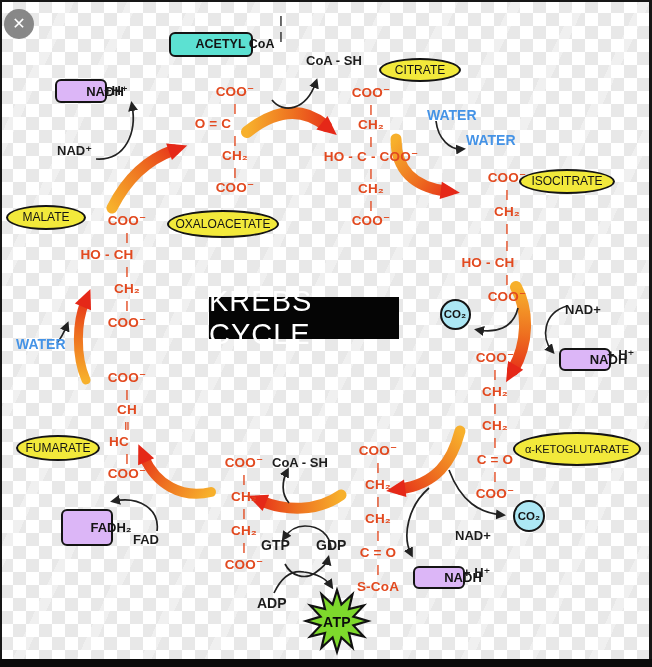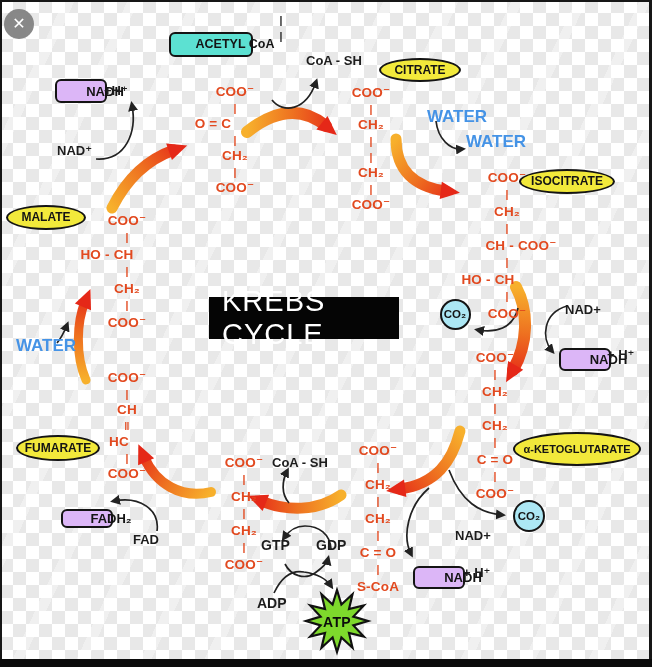--- a/index.html
+++ b/index.html
@@ -17,47 +17,47 @@
   .edge{position:absolute;background:#161616;z-index:40;}
   .edge.top{left:0;top:0;width:652px;height:2px;}
   .edge.left{left:0;top:0;width:2px;height:667px;}
   .edge.right{right:0;top:0;width:3px;height:667px;}
   .edge.bottom{left:0;bottom:0;width:652px;height:8px;background:#0b0b0b;}
   svg#arrows{position:absolute;left:0;top:0;z-index:5;}
   #labels{position:absolute;left:0;top:0;width:100%;height:100%;z-index:10;}
   .oval{
     position:absolute;background:#f2e93b;border:2px solid #141414;border-radius:50%;
     display:flex;align-items:center;justify-content:center;
-    font-weight:700;color:#141414;white-space:nowrap;box-sizing:border-box;
+    font-weight:400;color:#141414;white-space:nowrap;box-sizing:border-box;
   }
   .cofbox{
     position:absolute;border:2px solid #141414;border-radius:6px;
     display:flex;align-items:center;justify-content:center;
     font-weight:700;color:#141414;font-size:13px;box-sizing:border-box;white-space:nowrap;padding-left:48px;
   }
   .cofbox.teal{background:#5ce1d2;font-size:12.5px;}
   .cofbox.purple{background:#dcb6f7;}
   .co2{
     position:absolute;background:#ace7f4;border:2px solid #141414;border-radius:50%;
     display:flex;align-items:center;justify-content:center;
     font-weight:700;font-size:11.5px;color:#141414;box-sizing:border-box;
   }
   .chain{position:absolute;text-align:center;font-weight:700;letter-spacing:.2px;white-space:nowrap;}
   .chain.red{color:#e2491f;padding-left:8px;}
   .chain.black{color:#1d1d1d;font-weight:600;}
   .chain-line{font-size:13.5px;}
   .chain-line.bar{font-size:10.5px;}
   .freetext{position:absolute;white-space:nowrap;color:#1d1d1d;font-weight:600;font-size:13px;}
-  .freetext.water{color:#4593e6;font-size:17px;font-weight:700;}
+  .freetext.water{color:#4593e6;font-size:14px;font-weight:700;}
   .freetext.nucl{font-weight:700;font-size:14px;}
   #krebs-title{
     position:absolute;left:209px;top:297px;width:190px;height:42px;background:#050505;
     display:flex;align-items:center;justify-content:center;z-index:12;
   }
-  #krebs-title span{color:#fff;font-size:29px;font-weight:400;letter-spacing:1px;padding-left:13px;}
+  #krebs-title span{color:#fff;font-size:29px;font-weight:400;letter-spacing:1px;}
   #close{
     position:absolute;left:4px;top:9px;width:30px;height:30px;border-radius:50%;
     background:rgba(127,127,127,.93);display:flex;align-items:center;justify-content:center;
     z-index:50;cursor:pointer;
   }
   #close span{color:#fff;font-size:16px;font-weight:700;line-height:1;}
   #atp-label{
     position:absolute;z-index:15;font-weight:800;font-size:14px;color:#0c0c0c;
     transform:translate(-50%,-50%);letter-spacing:.3px;
   }
@@ -144,56 +144,57 @@
         <polygon points="337.0,590.0 341.4,604.6 352.5,594.2 349.0,609.0 363.8,605.5 353.4,616.6 368.0,621.0 353.4,625.4 363.8,636.5 349.0,633.0 352.5,647.8 341.4,637.4 337.0,652.0 332.6,637.4 321.5,647.8 325.0,633.0 310.2,636.5 320.6,625.4 306.0,621.0 320.6,616.6 310.2,605.5 325.0,609.0 321.5,594.2 332.6,604.6" fill="#7ed92c" stroke="#111" stroke-width="2.2" stroke-linejoin="miter"></polygon>
       </g>
   </svg>
 
   <div id="labels">
       <div class="oval" style="left: 379px; top: 58px; width: 82px; height: 24px; font-size: 12px;">CITRATE</div>
       <div class="oval" style="left: 519px; top: 168.5px; width: 96px; height: 25px; font-size: 12px;">ISOCITRATE</div>
       <div class="oval" style="left: 513px; top: 432px; width: 128px; height: 34px; font-size: 11px;">α-KETOGLUTARATE</div>
       <div class="oval" style="left: 16px; top: 435px; width: 84px; height: 26px; font-size: 12px;">FUMARATE</div>
       <div class="oval" style="left: 6px; top: 204.5px; width: 80px; height: 25px; font-size: 12px;">MALATE</div>
+      <div class="oval" style="left: 167px; top: 210px; width: 112px; height: 28px; font-size: 12px;">OXALOACETATE</div>
       <div class="cofbox teal" style="left: 169px; top: 31.5px; width: 84px; height: 25px;">ACETYL CoA</div>
       <div class="cofbox purple" style="left: 55px; top: 79px; width: 48px; height: 24px;">NADH</div>
       <div class="cofbox purple" style="left: 558.5px; top: 347.5px; width: 47px; height: 23px;">NADH</div>
       <div class="cofbox purple" style="left: 413px; top: 565.5px; width: 48px; height: 23px;">NADH</div>
-      <div class="cofbox purple" style="left: 61px; top: 508.5px; width: 52px; height: 19px;">FADH₂</div>
+      <div class="cofbox purple" style="left: 61px; top: 508.5px; width: 52px; height: 37px;">FADH₂</div>
       <div class="co2" style="left: 439.5px; top: 298.5px; width: 31px; height: 31px;">CO₂</div>
       <div class="co2" style="left: 513px; top: 500px; width: 32px; height: 32px;">CO₂</div>
       <div class="chain black" style="left: 211px; top: 12px; width: 140px;">
         <div class="chain-line bar" style="height: 16px; line-height: 16px;">|</div>
         <div class="chain-line bar" style="height: 16px; line-height: 16px;">|</div>
       </div>
       <div class="chain red" style="left: 157px; top: 84px; width: 140px;">
         <div class="chain-line" style="height: 16px; line-height: 16px;">COO⁻</div>
         <div class="chain-line bar" style="height: 16px; line-height: 16px;">|</div>
         <div class="chain-line" style="height: 16px; line-height: 16px; transform: translateX(-22px);">O = C</div>
         <div class="chain-line bar" style="height: 16px; line-height: 16px;">|</div>
         <div class="chain-line" style="height: 16px; line-height: 16px;">CH₂</div>
         <div class="chain-line bar" style="height: 16px; line-height: 16px;">|</div>
         <div class="chain-line" style="height: 16px; line-height: 16px;">COO⁻</div>
       </div>
       <div class="chain red" style="left: 293px; top: 85px; width: 140px;">
         <div class="chain-line" style="height: 16px; line-height: 16px;">COO⁻</div>
         <div class="chain-line bar" style="height: 16px; line-height: 16px;">|</div>
         <div class="chain-line" style="height: 16px; line-height: 16px;">CH₂</div>
         <div class="chain-line bar" style="height: 16px; line-height: 16px;">|</div>
+        <div class="chain-line" style="height: 16px; line-height: 16px;">HO - C - COO⁻</div>
         <div class="chain-line bar" style="height: 16px; line-height: 16px;">|</div>
         <div class="chain-line" style="height: 16px; line-height: 16px;">CH₂</div>
         <div class="chain-line bar" style="height: 16px; line-height: 16px;">|</div>
         <div class="chain-line" style="height: 16px; line-height: 16px;">COO⁻</div>
       </div>
       <div class="chain red" style="left: 429px; top: 169px; width: 140px;">
         <div class="chain-line" style="height: 17px; line-height: 17px;">COO⁻</div>
         <div class="chain-line bar" style="height: 17px; line-height: 17px;">|</div>
         <div class="chain-line" style="height: 17px; line-height: 17px;">CH₂</div>
         <div class="chain-line bar" style="height: 17px; line-height: 17px;">|</div>
-        <div class="chain-line" style="height: 17px; line-height: 17px; transform: translateX(14px);">CH - COO⁻</div>
         <div class="chain-line bar" style="height: 17px; line-height: 17px;">|</div>
         <div class="chain-line" style="height: 17px; line-height: 17px; transform: translateX(-19px);">HO - CH</div>
         <div class="chain-line bar" style="height: 17px; line-height: 17px;">|</div>
         <div class="chain-line" style="height: 17px; line-height: 17px;">COO⁻</div>
       </div>
       <div class="chain red" style="left: 417px; top: 349px; width: 140px;">
         <div class="chain-line" style="height: 17px; line-height: 17px;">COO⁻</div>
         <div class="chain-line bar" style="height: 17px; line-height: 17px;">|</div>
         <div class="chain-line" style="height: 17px; line-height: 17px;">CH₂</div>
         <div class="chain-line bar" style="height: 17px; line-height: 17px;">|</div>

